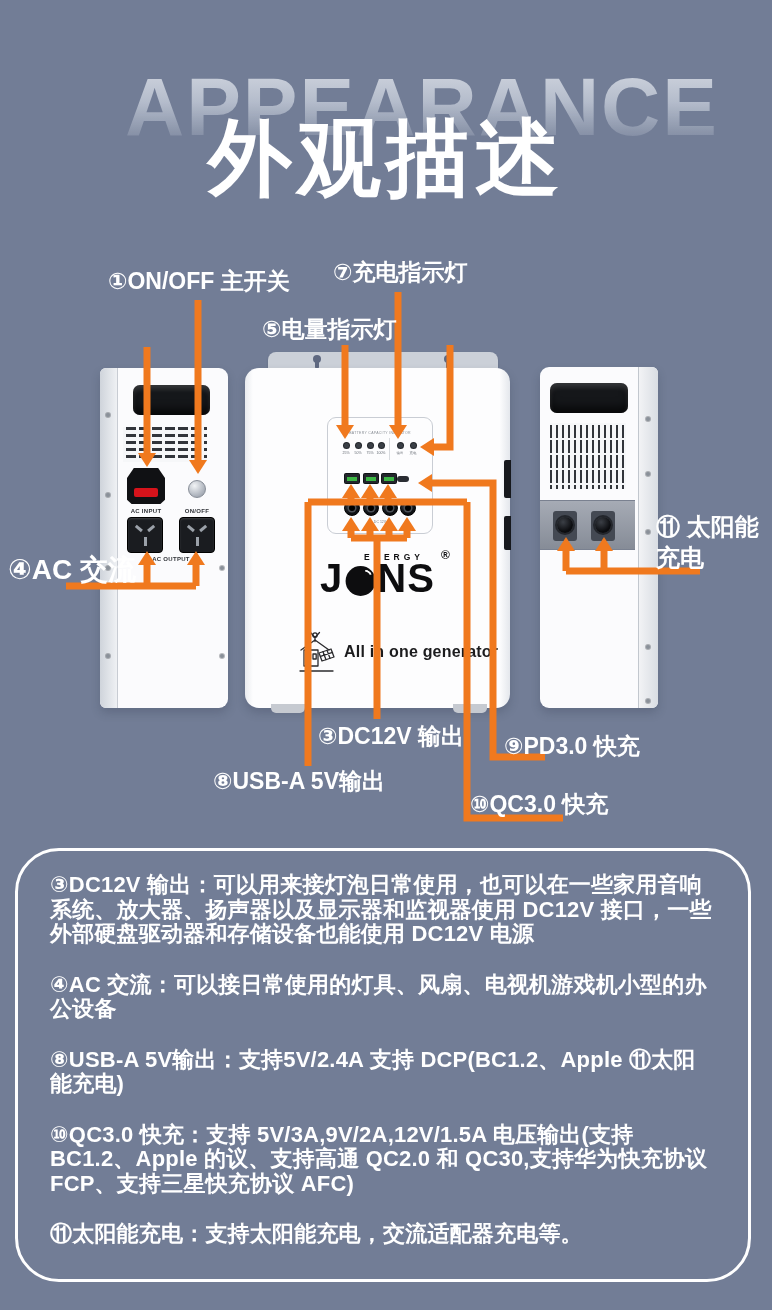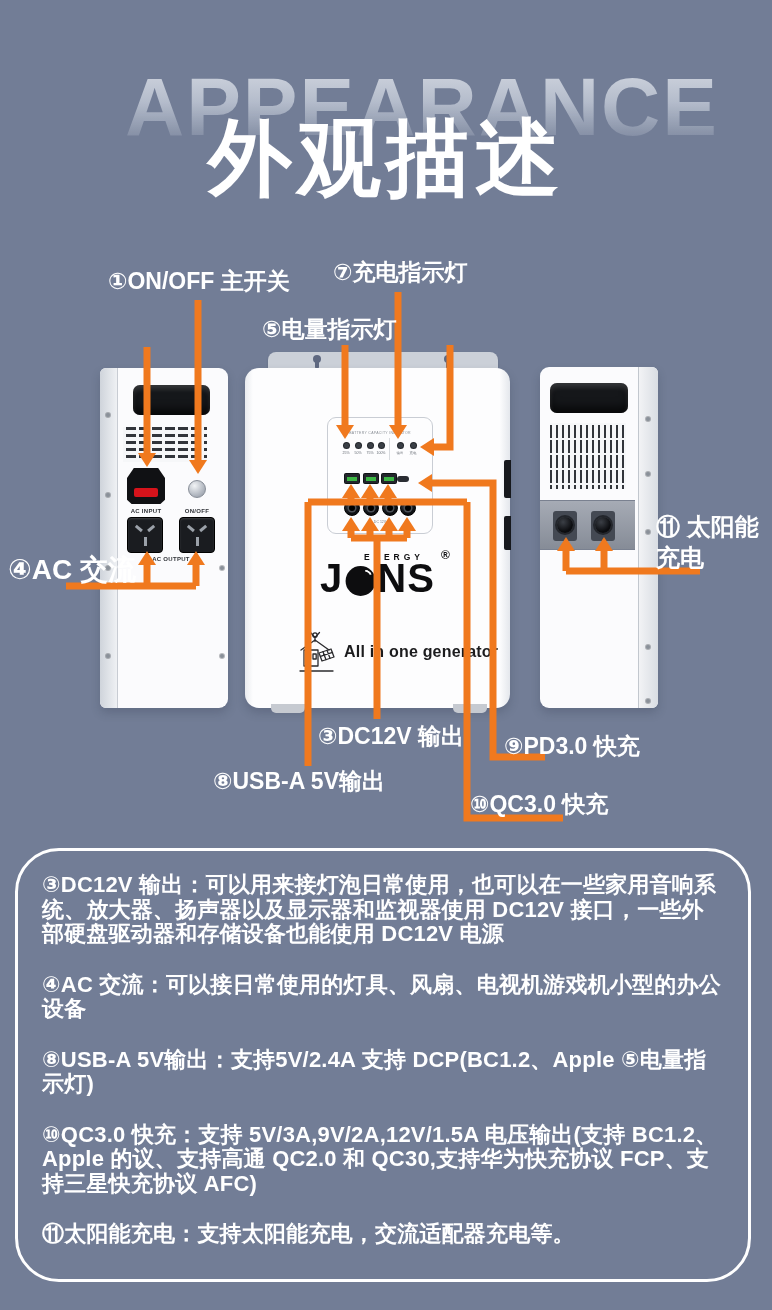--- a/index.html
+++ b/index.html
@@ -124,21 +124,21 @@
   .sb1 { left:13px; } .sb2 { left:51px; }
   .solar-port { position:absolute; left:4px; top:6px; width:16px; height:16px; border-radius:50%;
     background:radial-gradient(circle at 38% 32%, #3B3F46, #0B0C0F 65%); box-shadow:0 0 0 2px #23262C; }
 
   
   .lines { position:absolute; left:0; top:0; pointer-events:none; }
 
   
   .desc-card { position:absolute; left:15px; top:848px; width:736px; height:434px;
                border:3px solid #FFFFFF; border-radius:44px; padding:22px 24px; }
-  .desc-card p { margin:0 0 26px; color:#FFFFFF; font-weight:700; font-size:22px; line-height:24.5px; letter-spacing:0.2px; }
+  .desc-card p { margin:0 8px 26px; color:#FFFFFF; font-weight:700; font-size:22px; line-height:24.5px; letter-spacing:0.2px; }
   .desc-card p:last-child { margin-bottom:0; }
 </style>
 </head>
 <body>
 
 <div class="page">
 
   <div class="ghost">APPEARANCE</div>
   <h1 class="title">外观描述</h1>
 
@@ -320,18 +320,18 @@
     <div>充电</div>
   </div>
   <div class="callout co-dc12v">③DC12V 输出</div>
   <div class="callout co-pd">⑨PD3.0 快充</div>
   <div class="callout co-usb">⑧USB-A 5V输出</div>
   <div class="callout co-qc">⑩QC3.0 快充</div>
 
   <div class="desc-card">
     <p>③DC12V 输出：可以用来接灯泡日常使用，也可以在一些家用音响系统、放大器、扬声器以及显示器和监视器使用 DC12V 接口，一些外部硬盘驱动器和存储设备也能使用 DC12V 电源</p>
     <p>④AC 交流：可以接日常使用的灯具、风扇、电视机游戏机小型的办公设备</p>
-    <p>⑧USB-A 5V输出：支持5V/2.4A 支持 DCP(BC1.2、Apple ⑤电量指示灯)</p>
+    <p>⑧USB-A 5V输出：支持5V/2.4A 支持 DCP(BC1.2、Apple ⑪太阳能充电)</p>
     <p>⑩QC3.0 快充：支持 5V/3A,9V/2A,12V/1.5A 电压输出(支持 BC1.2、Apple 的议、支持高通 QC2.0 和 QC30,支持华为快充协议 FCP、支持三星快充协议 AFC)</p>
     <p>⑪太阳能充电：支持太阳能充电，交流适配器充电等。</p>
   </div>
 
 </div>
 
 </body></html>

